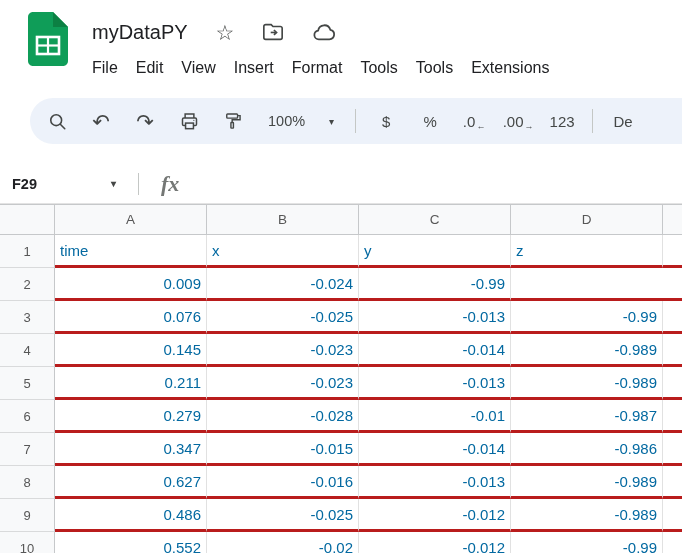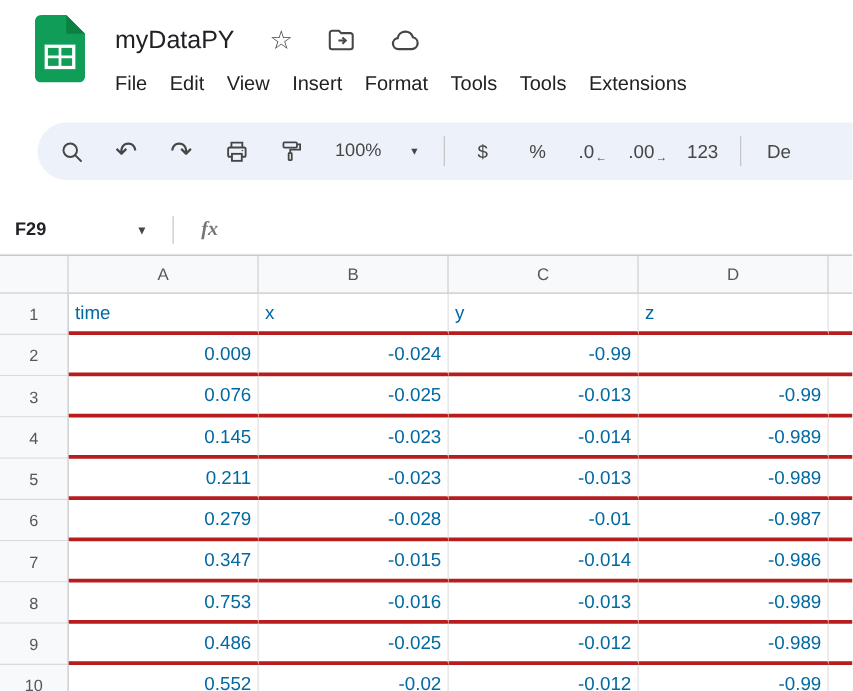--- a/index.html
+++ b/index.html
@@ -39,21 +39,21 @@
   .subarrow { font-size: 9px; position: relative; top: 5px; margin-left: 1px; }
 
   
   .formula-bar { margin-top: 20px; height: 40px; display: flex; align-items: center;
                  border-bottom: 1px solid #e3e3e3; font-weight: bold; }
   .name-box { width: 126px; display: flex; align-items: center;
               justify-content: space-between; padding: 0 10px 0 12px;
               font-size: 14.5px; color: #202124; cursor: pointer; }
   .fb-div { width: 1px; height: 22px; background: #c4c7c5; margin-left: 12px; }
   .fx { margin-left: 22px; font-style: italic;
-        font-family: "Liberation Serif", serif; font-size: 16px; color: #747775; }
+        font-family: "Liberation Serif", serif; font-size: 22px; color: #747775; }
 
   
   .grid { width: 682px; }
   .col-row { display: flex; height: 31px; border-top: 1px solid #c6c8ca; }
   .corner { width: 55px; flex: 0 0 auto; background: #f8f9fa;
             border-right: 1px solid #c6c8ca; border-bottom: 1px solid #c6c8ca; }
   .col-h { width: 152px; flex: 0 0 auto; background: #f8f9fa;
            border-right: 1px solid #c6c8ca; border-bottom: 1px solid #c6c8ca;
            display: flex; align-items: center; justify-content: center;
            font-size: 13.5px; color: #575757; cursor: pointer; }
@@ -230,21 +230,21 @@
       <div class="grid-row">
         <div class="rownum">7</div>
         <div class="cell num">0.347</div>
         <div class="cell num">-0.015</div>
         <div class="cell num">-0.014</div>
         <div class="cell num">-0.986</div>
         <div class="cell filler"></div>
       </div>
       <div class="grid-row">
         <div class="rownum">8</div>
-        <div class="cell num">0.753</div>
+        <div class="cell num">0.627</div>
         <div class="cell num">-0.016</div>
         <div class="cell num">-0.013</div>
         <div class="cell num">-0.989</div>
         <div class="cell filler"></div>
       </div>
       <div class="grid-row">
         <div class="rownum">9</div>
         <div class="cell num">0.486</div>
         <div class="cell num">-0.025</div>
         <div class="cell num">-0.012</div>

